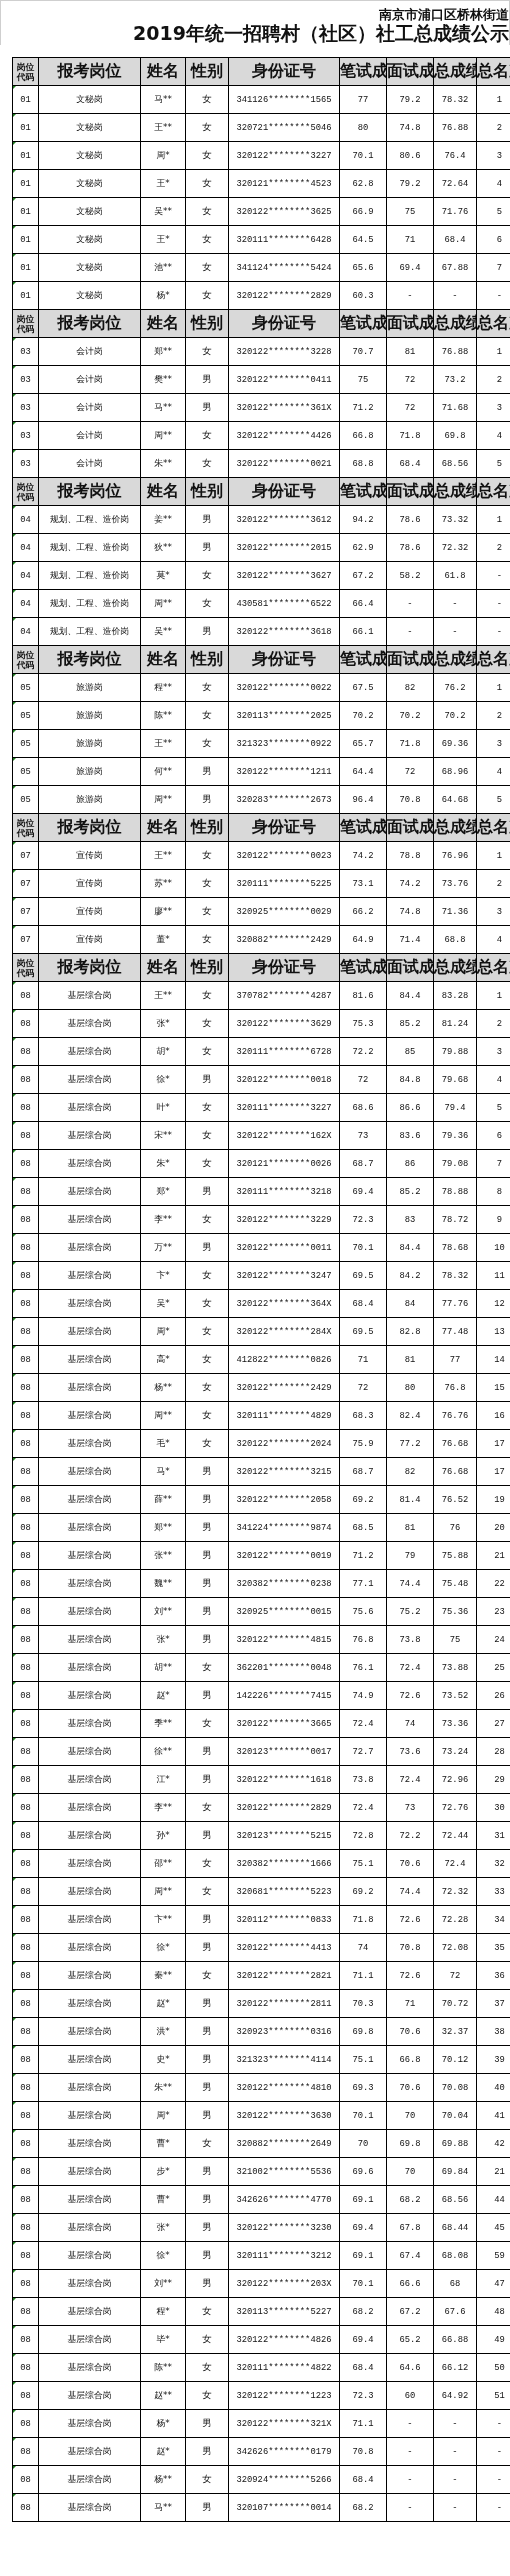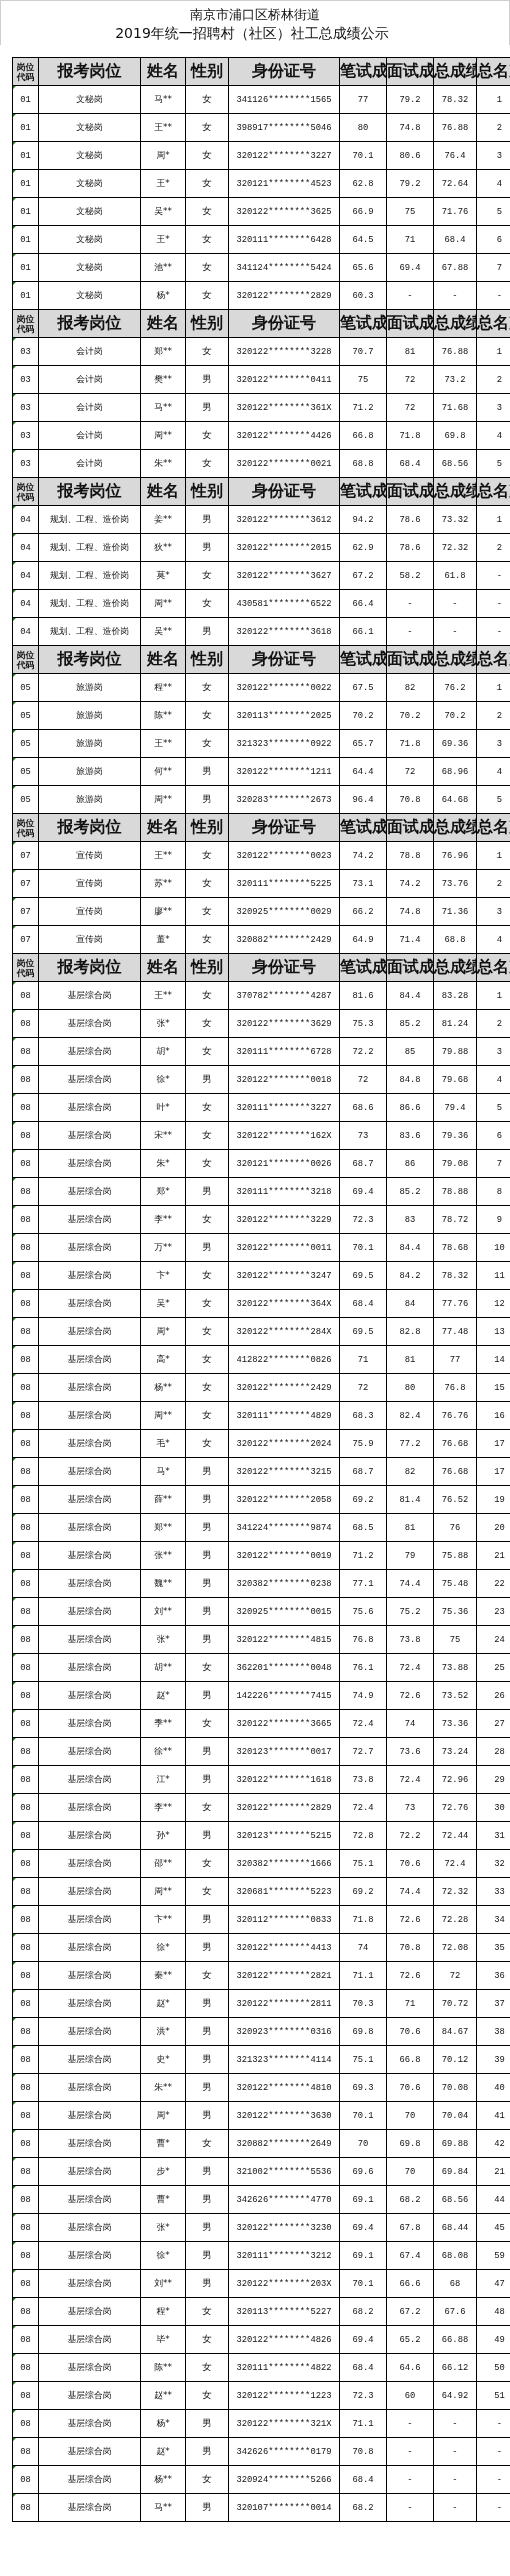--- a/index.html
+++ b/index.html
@@ -2,25 +2,25 @@
 <html style="font-size:10px"><head>
 <meta charset="utf-8">
 <style>
   html, body { margin: 0; padding: 0; background: #ffffff; }
   body { width: 510px; height: 2576px; overflow: hidden; position: relative; }
   .sheet { position: absolute; left: 0; top: 0; width: 510px; }
   .title-box {
     position: relative; box-sizing: border-box;
     width: 510px; height: 45px;
     border-top: 0.6px solid #cfcfcf; border-left: 0.6px solid #cfcfcf; border-right: 0.6px solid #cfcfcf;
-    text-align: center;
-    font-family: "DejaVu Sans", sans-serif; font-weight: normal; color: #111;
+    text-align: right;
+    font-family: "DejaVu Sans", sans-serif; font-weight: bold; color: #111;
   }
   .title-line1 { position: absolute; left: 0; right: 0; top: 5.6px; font-size: 13px; line-height: 16.3px; }
-  .title-line2 { position: absolute; left: 0; right: 6px; top: 24px; font-size: 14px; line-height: 16.3px; }
+  .title-line2 { position: absolute; left: 0; right: 0; top: 24px; font-size: 19px; line-height: 16.3px; }
   table.grid {
     border-collapse: collapse; table-layout: fixed;
     width: 509px; margin: 12px;
     font-family: "Liberation Mono", "DejaVu Sans Mono", monospace;
   }
   table.grid td {
     border: 0.6px solid #000; padding: 0; height: 28px; box-sizing: border-box;
     text-align: center; vertical-align: middle;
     font-size: 8.8px; color: #111; position: relative; overflow: hidden; white-space: nowrap;
   }
@@ -83,21 +83,21 @@
           <td>77</td>
           <td>79.2</td>
           <td>78.32</td>
           <td class="rk">1</td>
         </tr>
         <tr>
           <td>01<span class="tri"></span></td>
           <td class="pos">文秘岗</td>
           <td class="nm">王**</td>
           <td class="sx">女</td>
-          <td>398917********5046</td>
+          <td>320721********5046</td>
           <td>80</td>
           <td>74.8</td>
           <td>76.88</td>
           <td class="rk">2</td>
         </tr>
         <tr>
           <td>01<span class="tri"></span></td>
           <td class="pos">文秘岗</td>
           <td class="nm">周*</td>
           <td class="sx">女</td>
@@ -834,21 +834,21 @@
           <td class="rk">37</td>
         </tr>
         <tr>
           <td>08<span class="tri"></span></td>
           <td class="pos">基层综合岗</td>
           <td class="nm">洪*</td>
           <td class="sx">男</td>
           <td>320923********0316</td>
           <td>69.8</td>
           <td>70.6</td>
-          <td>84.67</td>
+          <td>32.37</td>
           <td class="rk">38</td>
         </tr>
         <tr>
           <td>08<span class="tri"></span></td>
           <td class="pos">基层综合岗</td>
           <td class="nm">史*</td>
           <td class="sx">男</td>
           <td>321323********4114</td>
           <td>75.1</td>
           <td>66.8</td>

